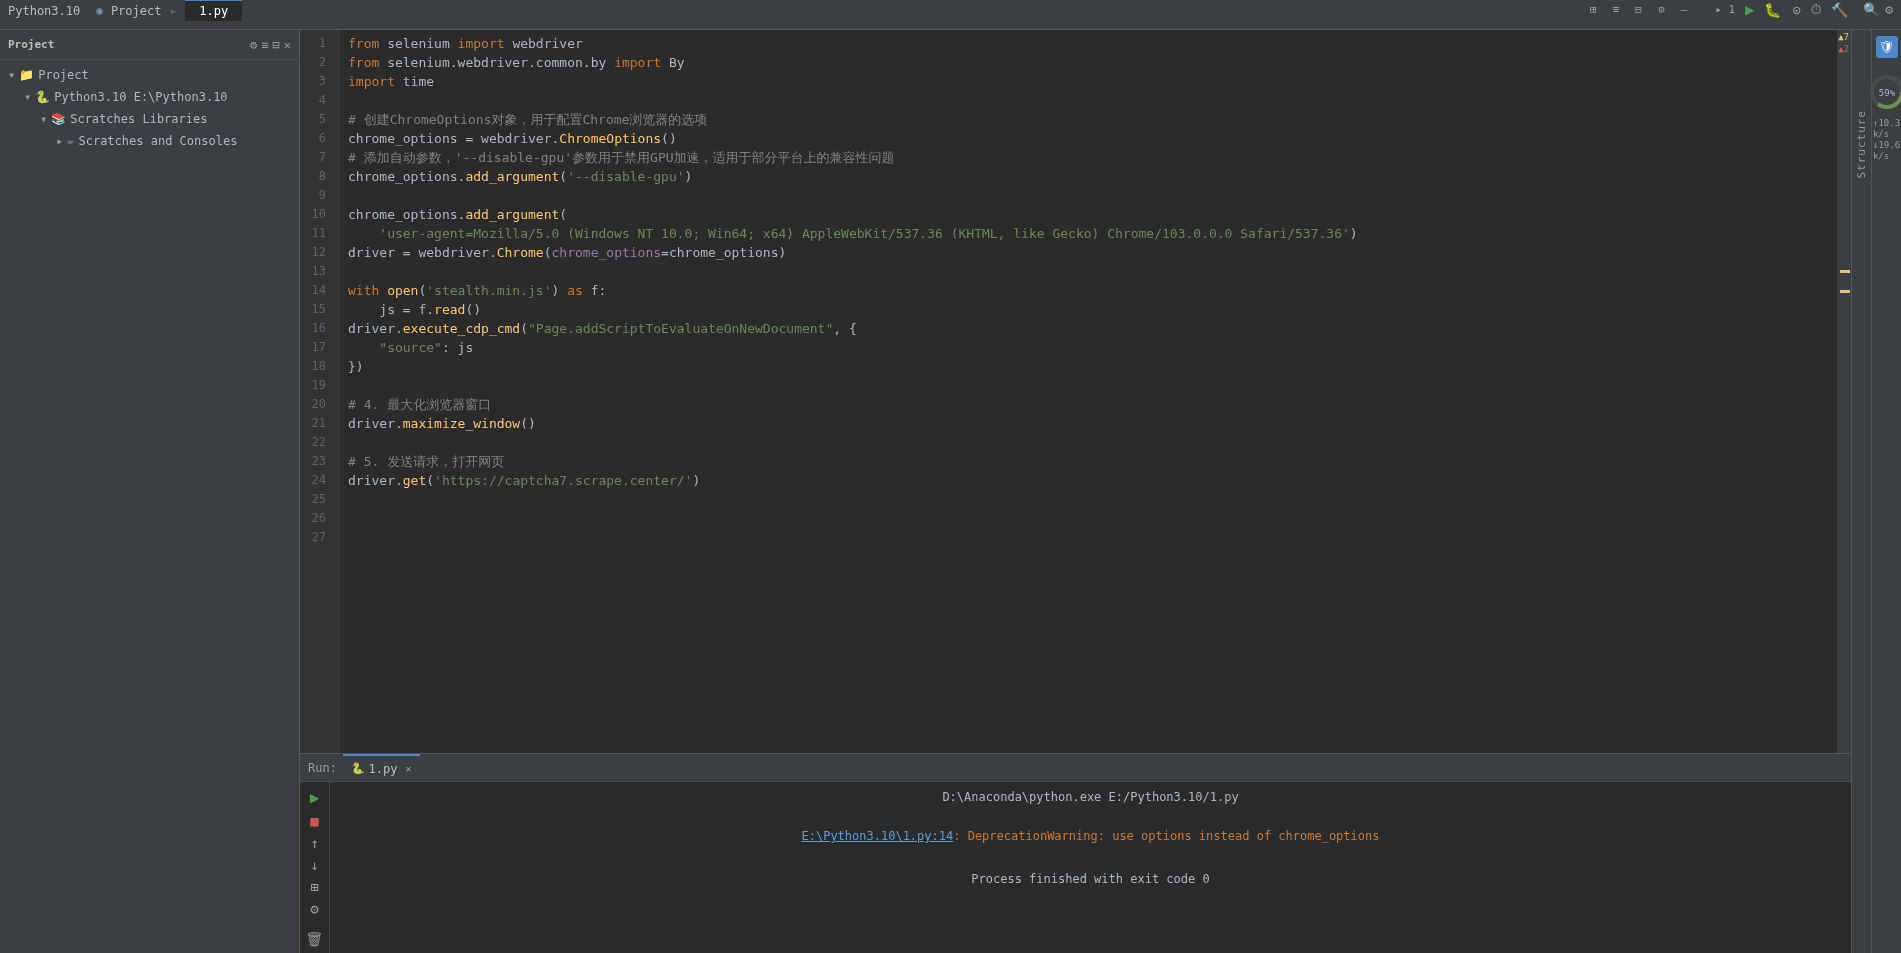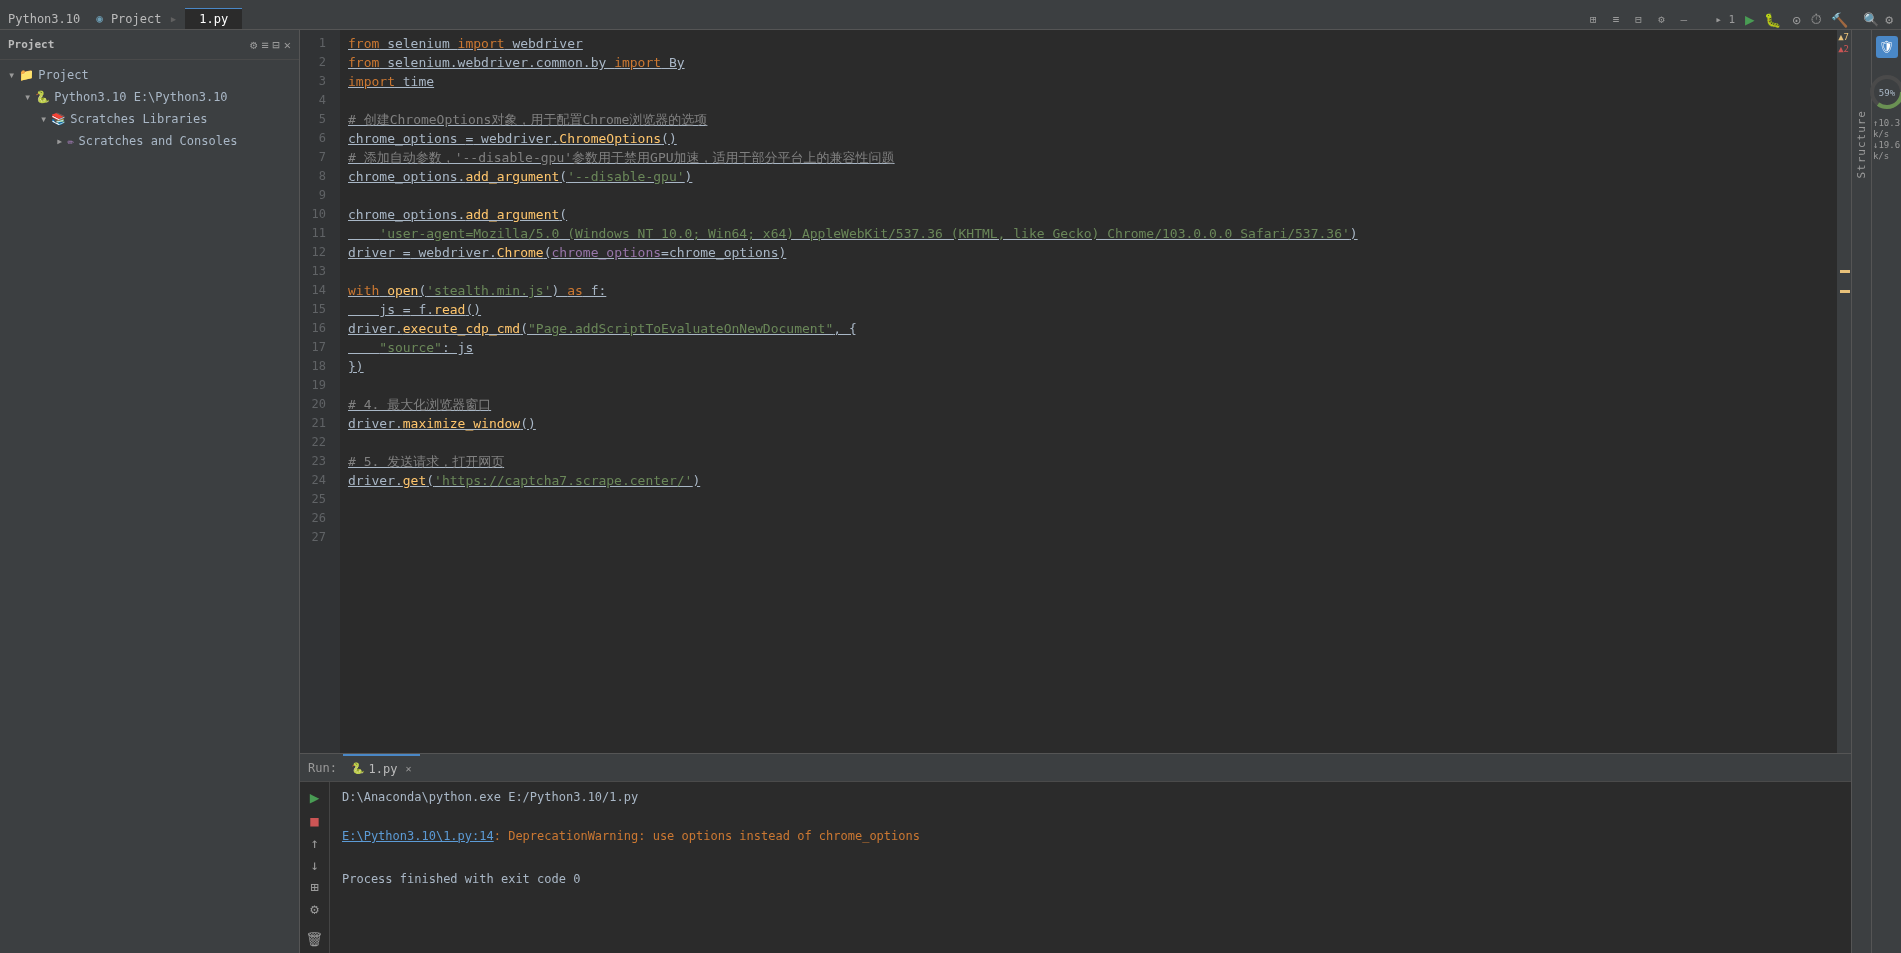--- a/index.html
+++ b/index.html
@@ -11,21 +11,21 @@
       overflow: hidden;
       width: 1901px;
       height: 953px;
     }
 
     
     .title-bar {
       height: 30px;
       background: #3c3f41;
       display: flex;
-      align-items: flex-end;
+      align-items: flex-start;
       justify-content: space-between;
       padding: 0 8px;
       border-bottom: 1px solid #555;
     }
     .title-bar-left {
       display: flex;
       align-items: center;
       gap: 8px;
     }
     .title-bar-text {
@@ -152,21 +152,20 @@
       padding: 4px 0;
       line-height: 19px;
       font-size: 13px;
     }
     .code-line {
       height: 19px;
       display: flex;
       align-items: center;
       padding-left: 8px;
       white-space: pre;
-      text-decoration: underline;
     }
 
     
     .kw { color: #cc7832; } 
     .fn { color: #ffc66d; } 
     .str { color: #6a8759; } 
     .cm { color: #808080; }
     .attr { color: #9876aa; }
 
     
@@ -217,20 +216,21 @@
       flex: 1;
       overflow: hidden;
     }
     .run-output {
       flex: 1;
       padding: 6px 12px;
       font-size: 12px;
       line-height: 1.6;
       overflow-y: auto;
       color: #a9b7c6;
+      text-align: center;
     }
     .run-cmd { color: #a9b7c6; }
     .run-warning { color: #cc7832; }
     .run-link { color: #5c9bd6; text-decoration: underline; cursor: pointer; }
     .run-exit { color: #a9b7c6; }
     .run-code { color: #a9b7c6; font-style: italic; }
 
     
     .right-gutter {
       width: 14px;

